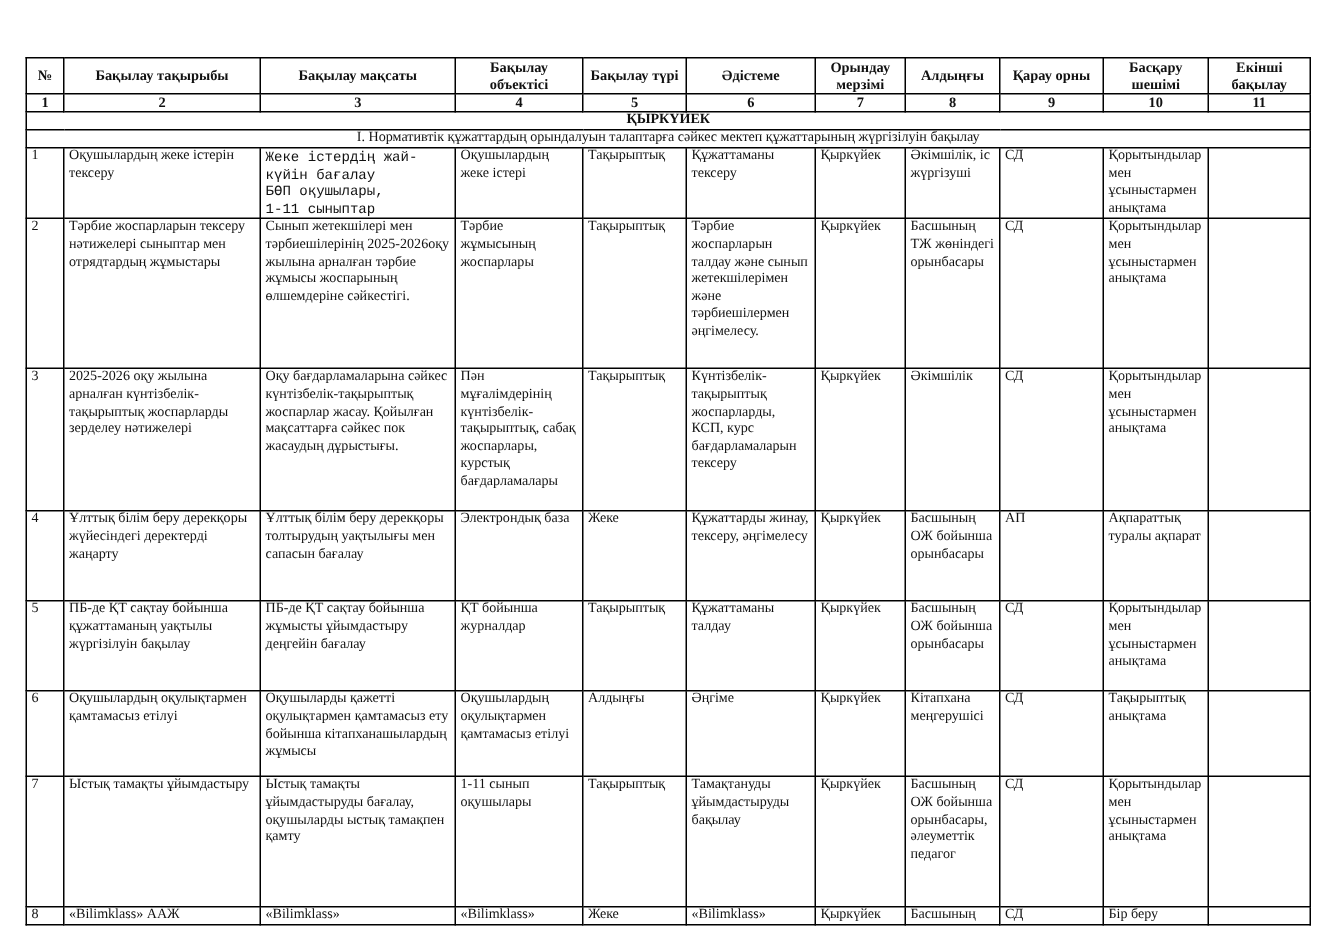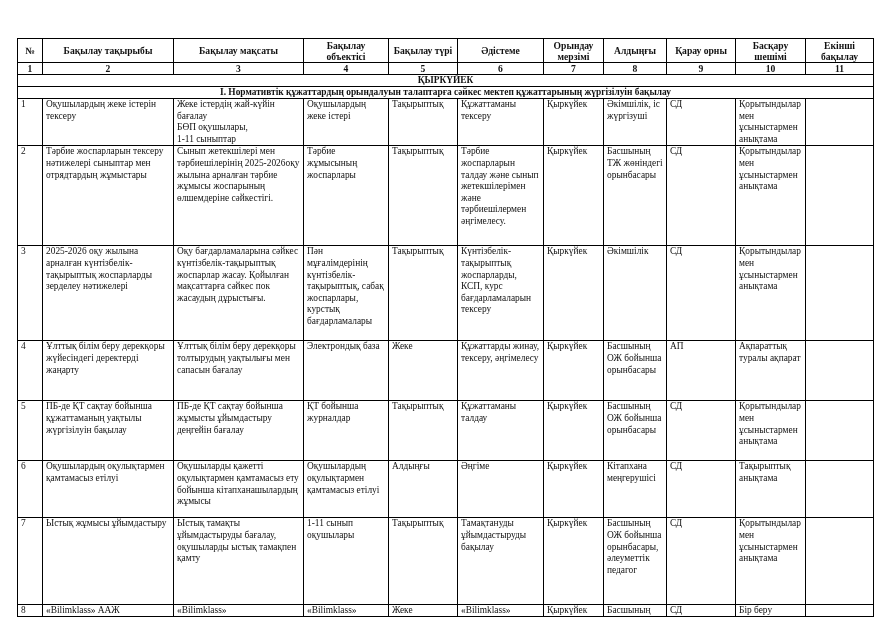--- a/index.html
+++ b/index.html
@@ -3,31 +3,31 @@
 <meta charset="utf-8">
 <style>
   html, body { margin: 0; padding: 0; background: #ffffff; }
   body { width: 889px; height: 632px; position: relative; overflow: hidden; font-family: "Liberation Serif", "DejaVu Serif", serif; color: #111; }
   table.plan { position: absolute; left: 17px; top: 38px; border-collapse: collapse; table-layout: fixed; width: 856px; }
   table.plan td, table.plan th { border: 1px solid #000; padding: 0 3px; vertical-align: top; font-size: 9.4px; line-height: 11.6px; overflow: hidden; word-wrap: break-word; }
   table.plan th { font-weight: bold; text-align: center; vertical-align: middle; line-height: 11px; font-size: 9.6px; }
   tr.head th { height: 23px; }
   tr.nums th { height: 11px; font-size: 9.6px; line-height: 11px; }
   tr.month td { height: 11px; text-align: center; font-weight: bold; line-height: 11px; }
-  tr.section td { height: 11px; text-align: center; font-weight: bold; line-height: 11px; }
+  tr.section td { height: 11px; text-align: center; font-weight: normal; line-height: 11px; }
   td.num { vertical-align: middle; }
   tr.r1 td { height: 44px; }
   tr.r2 td { height: 99px; }
   tr.r3 td { height: 94px; }
   tr.r4 td { height: 59px; }
   tr.r5 td { height: 59px; }
   tr.r6 td { height: 56px; }
   tr.r7 td { height: 86px; }
   tr.r8 td { height: 11px; line-height: 11px; }
-  .cell-lines span { display: block; }
+  .cell-lines span { display: block; font-family: Liberation Mono, monospace; }
 </style>
 </head>
 <body>
 
 <table class="plan">
   <colgroup>
     <col style="width:25px">
     <col style="width:131px">
     <col style="width:130px">
     <col style="width:85px">
@@ -151,21 +151,21 @@
         <td>Алдыңғы</td>
         <td>Әңгіме</td>
         <td>Қыркүйек</td>
         <td>Кітапхана меңгерушісі</td>
         <td>СД</td>
         <td>Тақырыптық анықтама</td>
         <td></td>
       </tr>
       <tr class="r7">
         <td class="num">7</td>
-        <td>Ыстық жұмысы ұйымдастыру</td>
+        <td>Ыстық тамақты ұйымдастыру</td>
         <td>Ыстық тамақты ұйымдастыруды бағалау, оқушыларды ыстық тамақпен қамту</td>
         <td>1-11 сынып оқушылары</td>
         <td>Тақырыптық</td>
         <td>Тамақтануды ұйымдастыруды бақылау</td>
         <td>Қыркүйек</td>
         <td>Басшының ОЖ бойынша орынбасары, әлеуметтік педагог</td>
         <td>СД</td>
         <td>Қорытындылар мен ұсыныстармен анықтама</td>
         <td></td>
       </tr>

